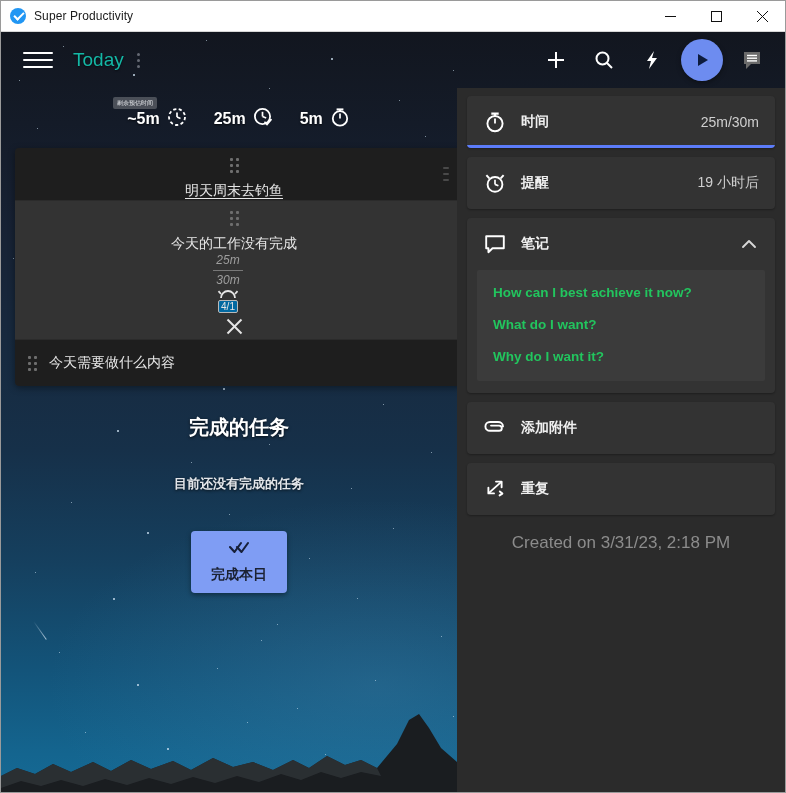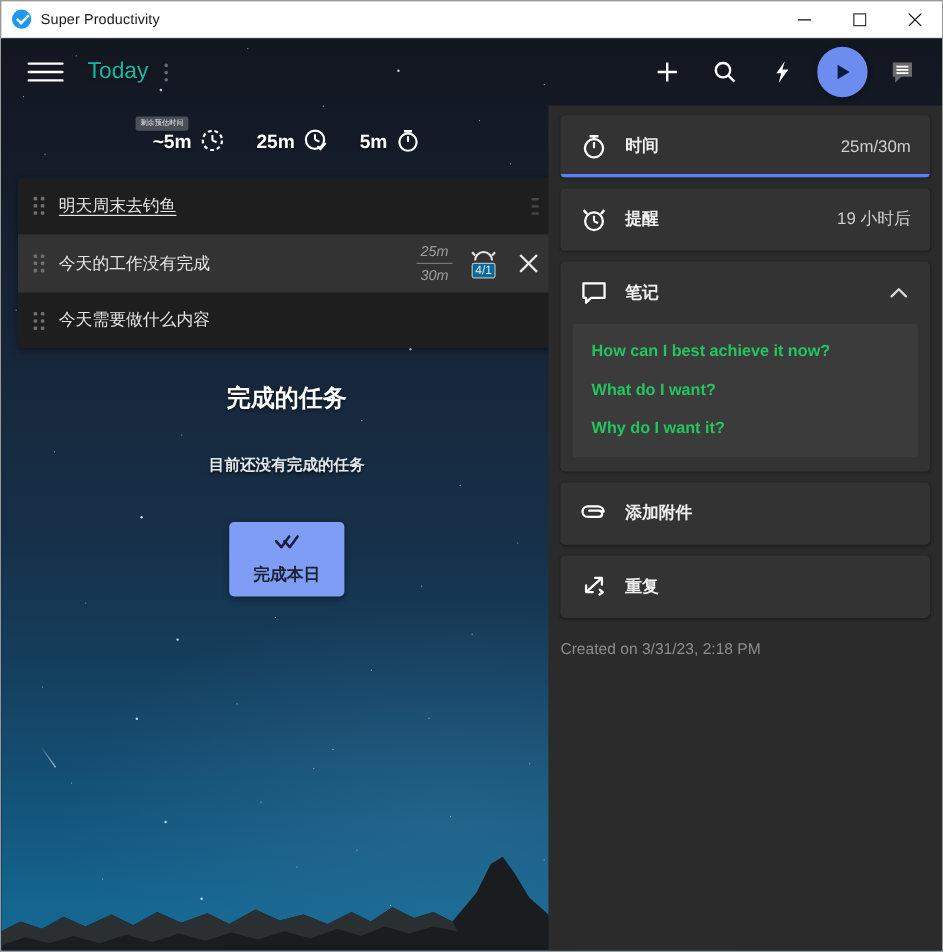--- a/index.html
+++ b/index.html
@@ -151,21 +151,21 @@
   }
   .task {
     position: relative;
     display: flex; align-items: center;
     min-height: 46px;
     background: #1e1e1e;
     border-bottom: 1px solid #2b2b2b;
     padding: 0 10px 0 0;
     cursor: pointer;
   }
-  .task.tall { min-height: 48px; }
+  .task.tall { min-height: 48px; flex-direction: column; }
   .task.selected { background: #333333; }
   .task:last-child { border-bottom: none; }
   .drag-handle {
     width: 34px; height: 46px; display: flex; align-items: center; justify-content: center;
     cursor: grab; flex: 0 0 34px;
   }
   .drag-handle .grid {
     display: grid; grid-template-columns: 3px 3px; grid-template-rows: 3px 3px 3px;
     gap: 3px;
   }
@@ -250,21 +250,21 @@
     background: #3b3b3b; margin: 0 10px 12px 10px; border-radius: 2px;
     padding: 14px 16px 16px 16px;
   }
   .notes-body p {
     font-size: 13.5px; color: #22c55e; font-weight: bold; line-height: 17px;
     margin-bottom: 15px;
   }
   .notes-body p:last-child { margin-bottom: 0; }
 
   .created {
-    text-align: left; font-size: 13px; color: #8c8c8c; margin-top: 18px;
+    text-align: center; font-size: 17px; color: #8c8c8c; margin-top: 18px;
   }
 </style>
 </head>
 <body>
 
 <div class="window">
 
   <div class="titlebar">
     <div class="titlebar-icon"></div>
     <div class="titlebar-title">Super Productivity</div>

